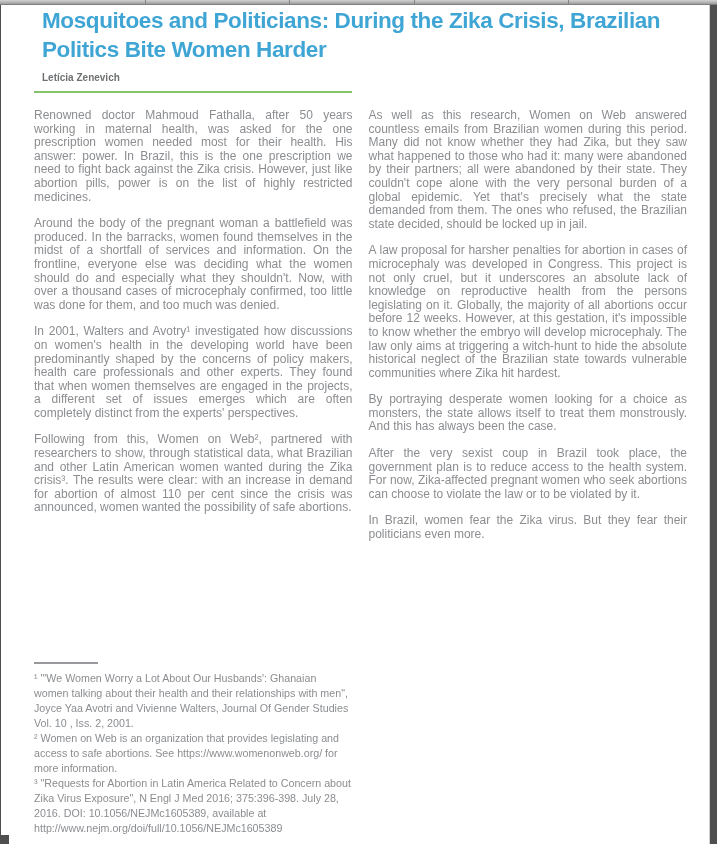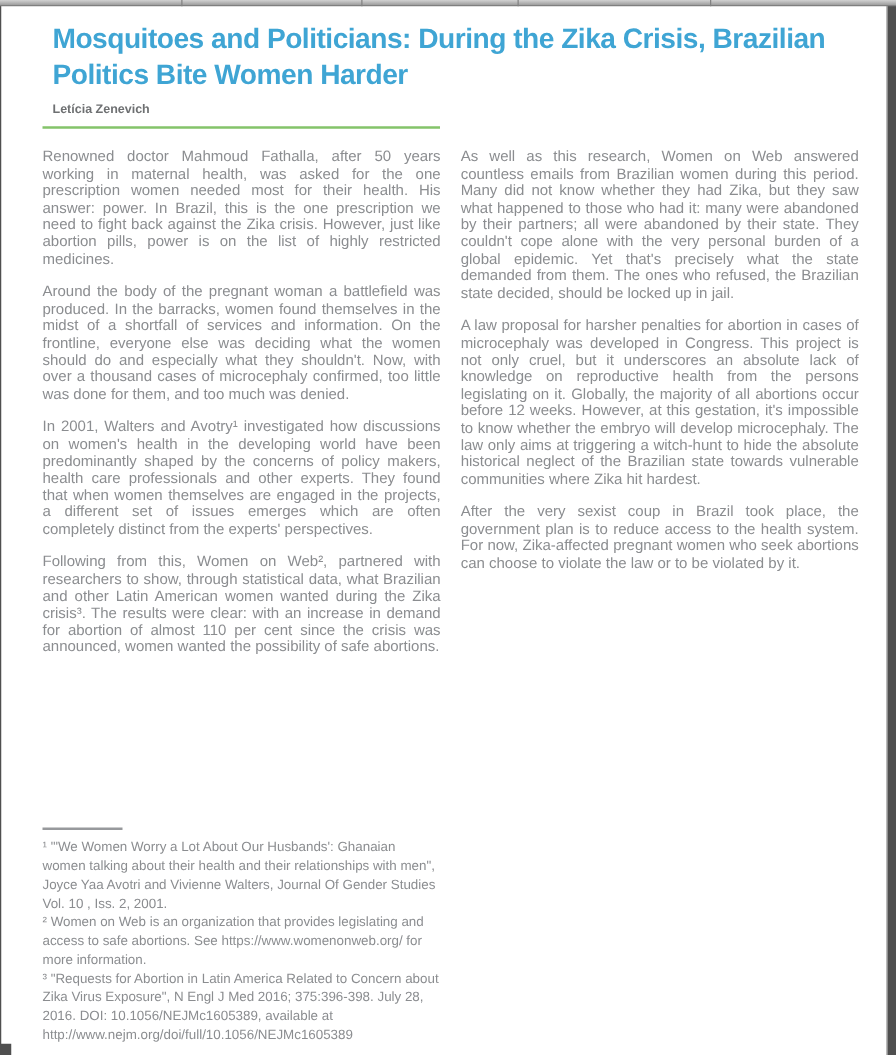--- a/index.html
+++ b/index.html
@@ -22,21 +22,21 @@
   .right-strip {
     position:absolute; top:0; right:0; width:8px; height:844px;
     background:#4f4f4f; border-left:1px solid #cfcfcf; z-index:4;
   }
   .left-edge { position:absolute; top:0; left:0; width:1px; height:844px; background:#4f4f4f; z-index:4; }
   .corner-mark { position:absolute; left:0; bottom:0; width:9px; height:9px; background:#4f4f4f; z-index:4; }
 
   .page {
     position:absolute; top:5px; left:1px; right:9px; bottom:0;
     background:#fff;
-    padding:11px 20px 8px 33px;
+    padding:1px 20px 8px 33px;
     display:flex; flex-direction:column;
   }
   .title {
     color:#3fa5d4;
     font-size:22.5px; line-height:29px; font-weight:bold;
     letter-spacing:-0.4px;
     margin-left:8px; max-width:655px;
   }
   .byline { margin:6px 0 0 8px; color:#6e7072; font-weight:bold; font-size:10px; line-height:15px; }
   .divider { height:2px; width:318px; background:#84c36a; margin-top:6px; }
@@ -105,20 +105,22 @@
       </div>
     </div>
 
     <div class="col">
       <div>
 
           <p class="body-p">As well as this research, Women on Web answered countless emails from Brazilian women during this period. Many did not know whether they had Zika, but they saw what happened to those who had it: many were abandoned by their partners; all were abandoned by their state. They couldn't cope alone with the very personal burden of a global epidemic. Yet that's precisely what the state demanded from them. The ones who refused, the Brazilian state decided, should be locked up in jail.</p>
 
           <p class="body-p">A law proposal for harsher penalties for abortion in cases of microcephaly was developed in Congress. This project is not only cruel, but it underscores an absolute lack of knowledge on reproductive health from the persons legislating on it. Globally, the majority of all abortions occur before 12 weeks. However, at this gestation, it's impossible to know whether the embryo will develop microcephaly. The law only aims at triggering a witch-hunt to hide the absolute historical neglect of the Brazilian state towards vulnerable communities where Zika hit hardest.</p>
 
+          <p class="body-p">By portraying desperate women looking for a choice as monsters, the state allows itself to treat them monstrously. And this has always been the case.</p>
 
           <p class="body-p">After the very sexist coup in Brazil took place, the government plan is to reduce access to the health system. For now, Zika-affected pregnant women who seek abortions can choose to violate the law or to be violated by it.</p>
 
+          <p class="body-p">In Brazil, women fear the Zika virus. But they fear their politicians even more.</p>
         </div>
     </div>
 
   </div>
 </div>
 
 </body></html>

